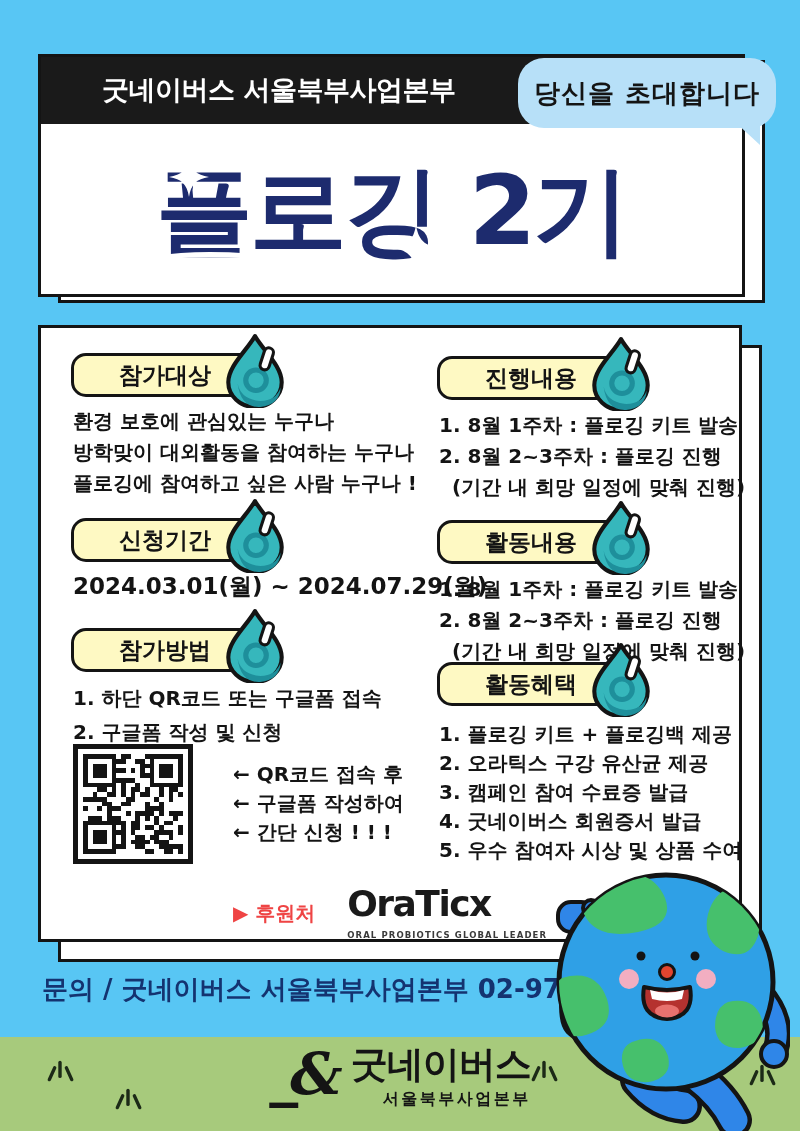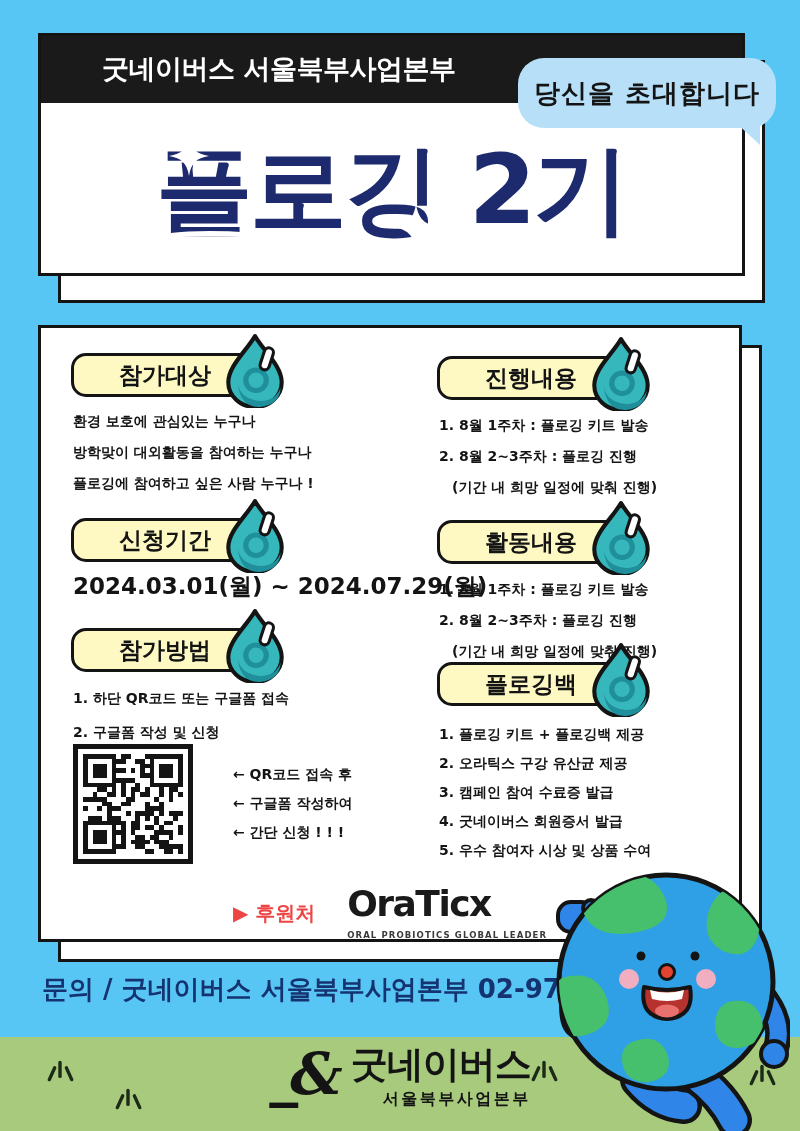--- a/index.html
+++ b/index.html
@@ -4,21 +4,21 @@
 <style>
   * { margin:0; padding:0; box-sizing:border-box; }
   html,body { width:800px; }
   body { font-family:"DejaVu Sans","Liberation Sans",sans-serif; }
 
   .poster { position:relative; width:800px; height:1131px; background:#58C6F4; overflow:hidden; }
 
   
   .card { position:absolute; background:#fff; border:3px solid #141414; }
   .card-back { z-index:1; }
-  .header-card { left:38px; top:33px; width:707px; height:243px; z-index:2; overflow:hidden;padding-left:34px; }
+  .header-card { left:38px; top:54px; width:707px; height:243px; z-index:2; overflow:hidden;padding-left:34px; }
   .header-card-back { left:58px; top:60px; width:707px; height:243px; }
   .main-card { left:38px; top:325px; width:704px; height:617px; z-index:2; }
   .main-card-back { left:58px; top:345px; width:704px; height:617px; }
 
   
   .header-bar { position:absolute; left:-1px; top:-1px; width:709px; height:68px; background:#1a1a1a;
                 display:flex; align-items:center; padding-left:62px; }
   .org-name { color:#fff; font-size:27px; font-weight:800; letter-spacing:-0.5px; }
 
   .bubble { position:absolute; left:518px; top:58px; width:258px; height:70px; background:#B7E0F8;
@@ -37,21 +37,21 @@
 
   
   .section { position:absolute; }
   .badge { position:relative; width:188px; height:44px; background:#fef9c3; border:3px solid #141414;
            border-radius:15px; display:flex; align-items:center; justify-content:center; }
   .badge-label { font-size:23px; font-weight:800; color:#141414; }
   .drop { position:absolute; right:-30px; top:-24px; }
 
   
   .text-block { position:absolute; }
-  .line { display:block; font-size:14px; font-weight:600; color:#141414; line-height:31px; white-space:nowrap; }
+  .line { display:block; font-size:20px; font-weight:600; color:#141414; line-height:31px; white-space:nowrap; }
   .line.lh29 { line-height:29px; }
   .line.indent { padding-left:13px; }
   .date-line { font-size:23px; }
 
   
   .qr-row { position:absolute; display:flex; align-items:flex-start; }
   .qr-frame { border:5px solid #141414; background:#fff; padding:5px; }
   #qr-cells { display:grid; grid-template-columns:repeat(21,1fr); grid-template-rows:repeat(21,1fr);
               width:100px; height:100px; }
   #qr-cells i { background:#fff; }
@@ -640,21 +640,21 @@
       </div>
     </div>
     <div class="text-block" style="left:398px; top:246px;">
       <span class="line">1. 8월 1주차 : 플로깅 키트 발송</span>
       <span class="line">2. 8월 2~3주차 : 플로깅 진행</span>
       <span class="line indent">(기간 내 희망 일정에 맞춰 진행)</span>
     </div>
 
     <div class="section" style="left:396px; top:334px;">
       <div class="badge">
-        <span class="badge-label">플로깅백</span>
+        <span class="badge-label">활동혜택</span>
         <svg class="drop" width="62" height="76" viewBox="0 0 60 74">
           <path d="M30 4 C38 18 56 33 56 49 a26 24 0 0 1 -52 0 C4 33 22 18 30 4Z" fill="#36B7BC" stroke="#141414" stroke-width="4" stroke-linejoin="round"></path>
           <path d="M13 50 q3 15 20 17 q17 1 22 -13 q-1 17 -20 19 q-19 1 -22 -23Z" fill="#1E8F9B"></path>
           <circle cx="31" cy="47" r="10" fill="none" stroke="#1E8F9B" stroke-width="5"></circle>
           <rect x="37" y="15" width="9" height="22" rx="4.5" fill="#fff" stroke="#141414" stroke-width="3" transform="rotate(18 41 26)"></rect>
         </svg>
       </div>
     </div>
     <div class="text-block" style="left:398px; top:392px;">
       <span class="line lh29">1. 플로깅 키트 + 플로깅백 제공</span>

